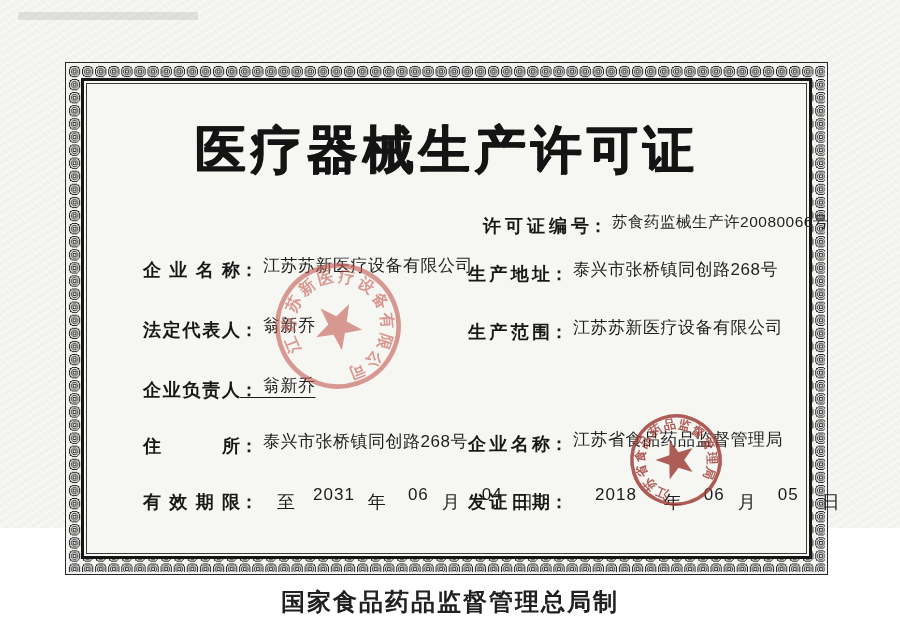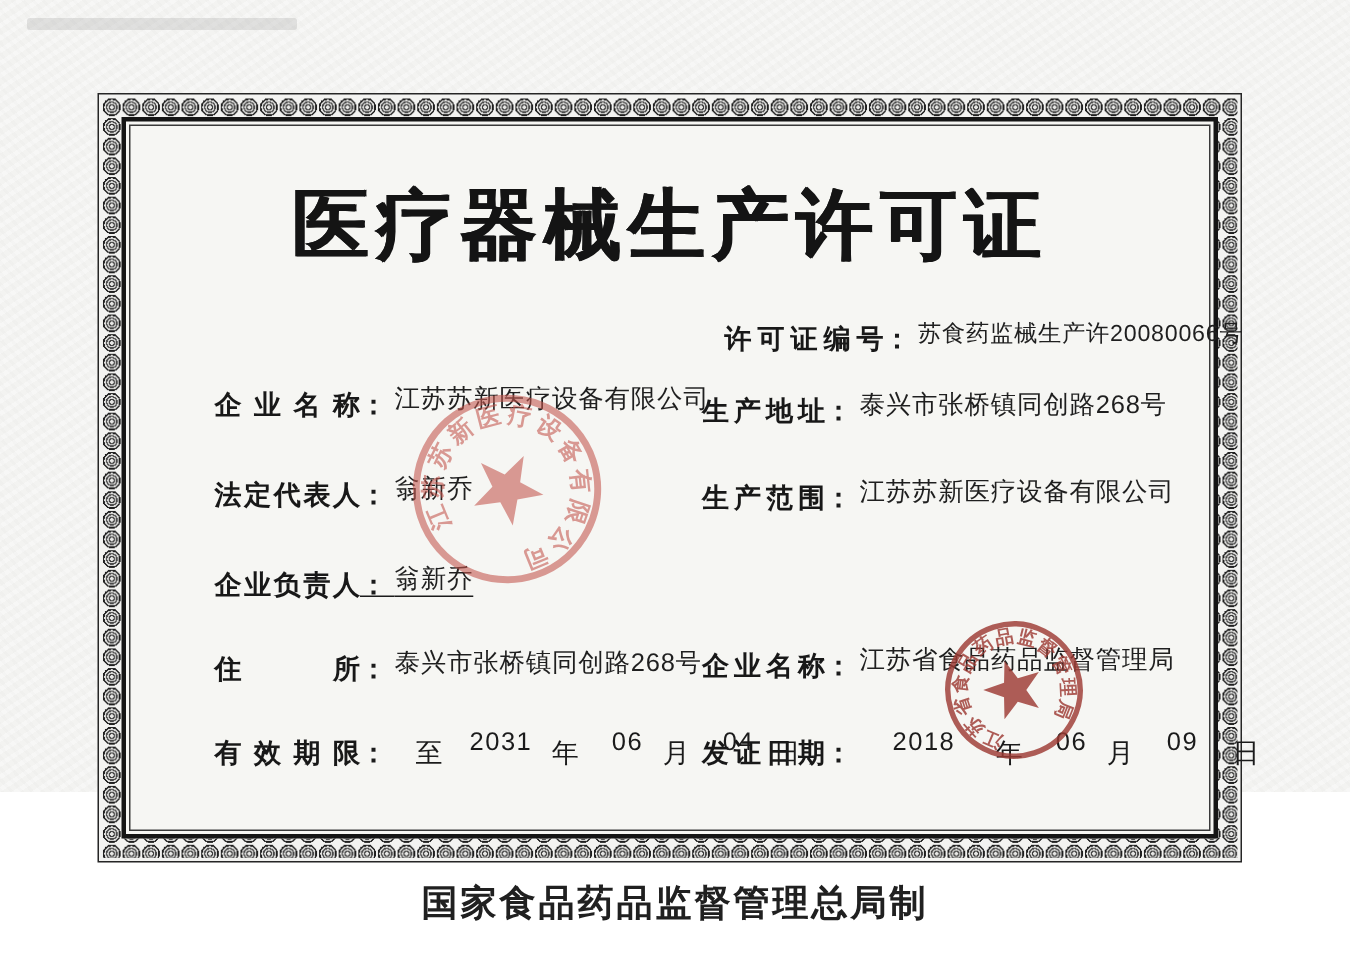--- a/index.html
+++ b/index.html
@@ -108,21 +108,21 @@
       <span class="fvalue">江苏苏新医疗设备有限公司</span>
     </div>
     <div class="row" style="left:468px; top:432px;">
       <span class="flabel w80">企业名称</span><span class="fcolon">：</span>
       <span class="fvalue">江苏省食品药品监督管理局</span>
     </div>
     <div class="row" style="left:468px; top:490px;">
       <span class="flabel w80">发证日期</span><span class="fcolon">：</span>
       <span class="dnum" style="margin-left:22px;">2018</span><span class="dunit" style="margin-left:14px;">年</span>
       <span class="dnum">06</span><span class="dunit">月</span>
-      <span class="dnum">09</span><span class="dunit" style="margin-left:10px;">日</span>
+      <span class="dnum">05</span><span class="dunit" style="margin-left:10px;">日</span>
     </div>
 
     <div class="footer">国家食品药品监督管理总局制</div>
   </div>
 
   <svg class="seal seal-company" width="164" height="164" viewBox="0 0 160 160">
     <g transform="rotate(27 80 80)">
       <circle cx="80" cy="80" r="59" fill="none" stroke-width="4.5" stroke="#c4554d"></circle>
       <path d="M80,56 L85.64,72.23 L102.8,72.58 L89.13,82.97 L94.1,99.4 L80,89.6 L65.9,99.4 L70.87,82.97 L57.2,72.58 L74.36,72.23 Z" fill="#c4554d"></path>
       <path id="sealArc1" d="M 58.5 117.2 A 43 43 0 1 1 101.5 117.2" fill="none"></path>

